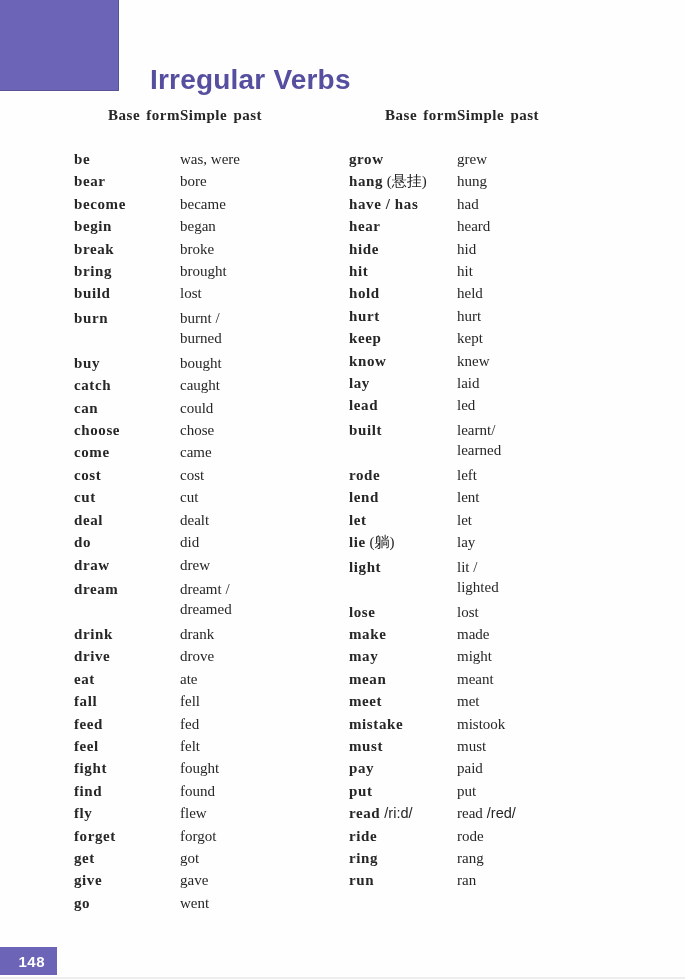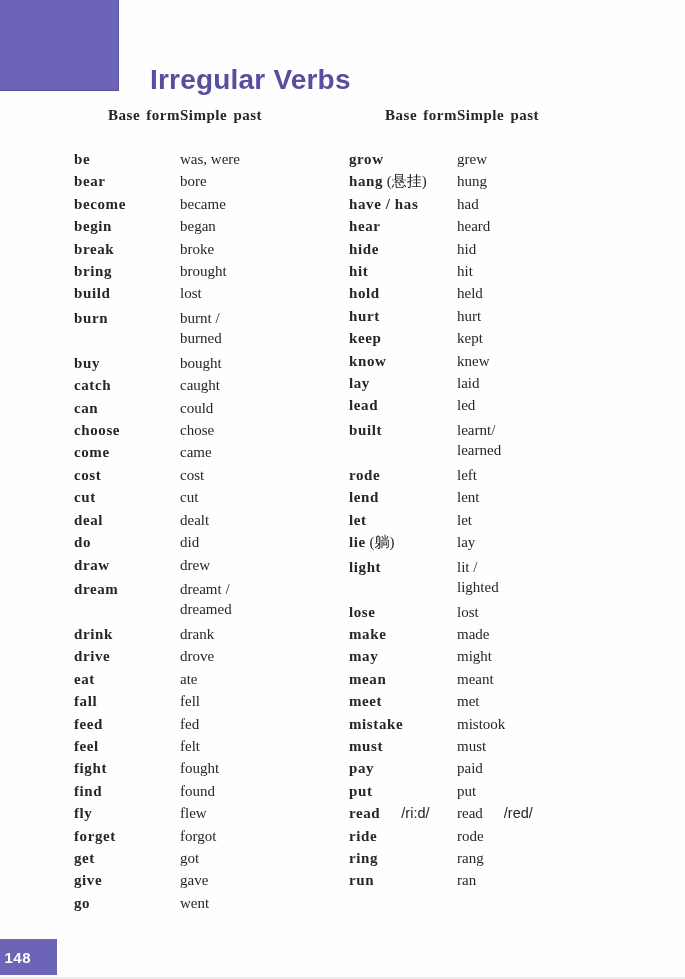--- a/index.html
+++ b/index.html
@@ -69,37 +69,36 @@
     box-sizing: border-box;
   }
   .verb-table.right .base { width: 108px; }
   .base b { font-weight: 700; letter-spacing: 0.6px; }
   .note { font-weight: 400; letter-spacing: 0; }
   .phonetic {
     font-family: "Liberation Sans", "DejaVu Sans", sans-serif;
     font-weight: 400;
     font-size: 14.5px;
     letter-spacing: 0;
-    margin-left: 17px;
   }
   .past { flex: 1; }
   .past.multi { line-height: 20px; padding-top: 3px; padding-bottom: 4px; }
   .page-number-badge {
     position: absolute;
     left: 0; bottom: 2px;
-    width: 57px; height: 36px;
+    width: 57px; height: 28px;
     background: #6c64b6;
     color: #ffffff;
     font-family: "Liberation Sans", sans-serif;
     font-size: 15px;
     font-weight: 700;
     display: flex;
     align-items: center;
     justify-content: flex-end;
-    padding-right: 26px;
+    padding-right: 12px;
     box-sizing: border-box;
     letter-spacing: 0.5px;
   }
 </style>
 </head>
 <body>
 
 <div class="page">
 
   <div class="corner-block"></div>

